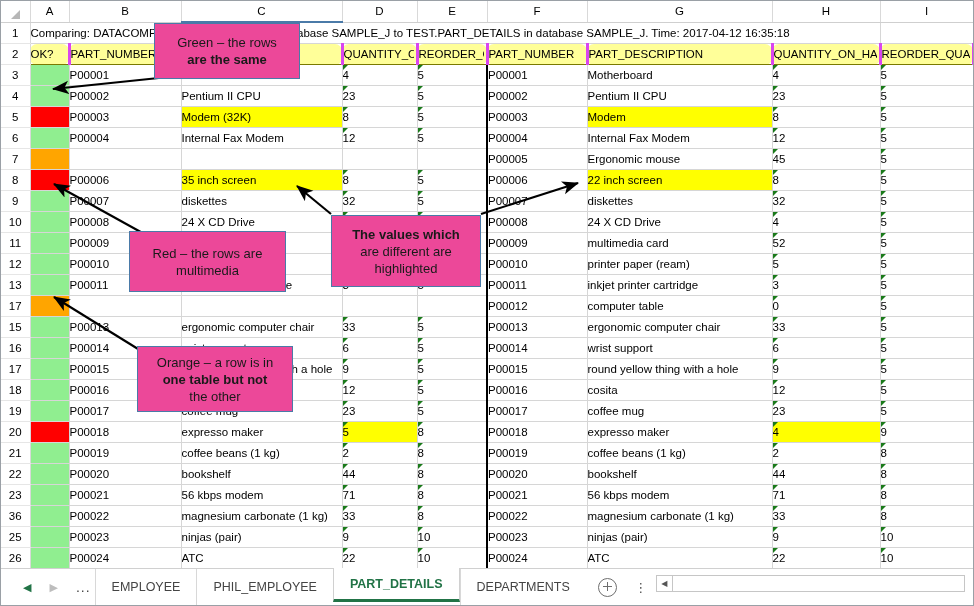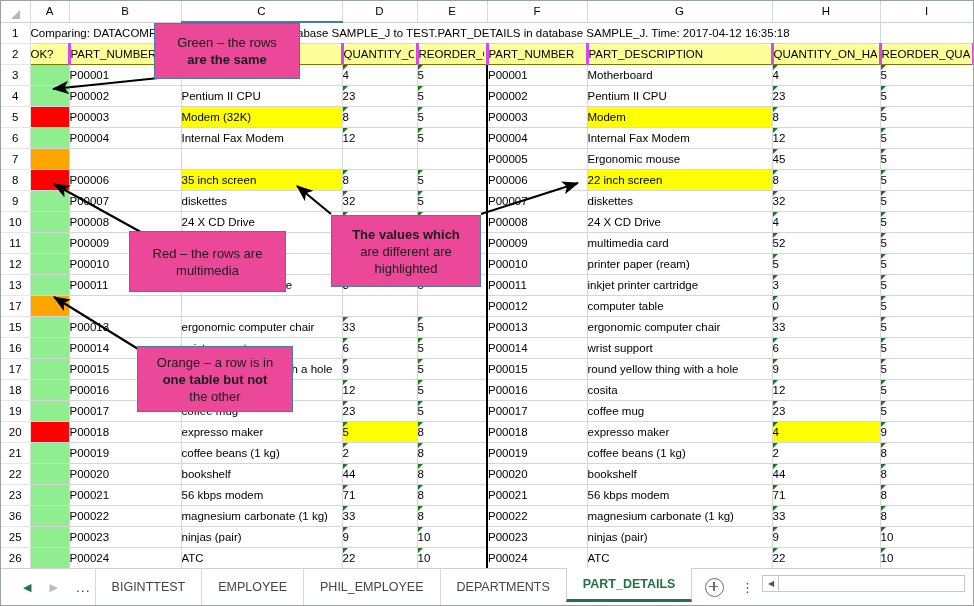--- a/index.html
+++ b/index.html
@@ -536,25 +536,24 @@
     </span>
   </div>
 
   <div class="tabbar">
     <div class="navbtns">
       <span class="navarrow">◀</span>
       <span class="navarrow dim">▶</span>
       <span class="navdots">...</span>
     </div>
     <div class="tabs" id="tabs-host">
-        <div class="tab">BIGINTTEST</div>
         <div class="tab">EMPLOYEE</div>
         <div class="tab">PHIL_EMPLOYEE</div>
+        <div class="tab active">PART_DETAILS</div>
         <div class="tab">DEPARTMENTS</div>
-        <div class="tab active">PART_DETAILS</div>
       </div>
     <div class="addsheet">
       <span class="plus-circle"></span>
     </div>
     <div class="kebab">⋮</div>
     <div class="hscroll">
       <div class="lbtn">◀</div>
       <div class="track"></div>
     </div>
   </div>

